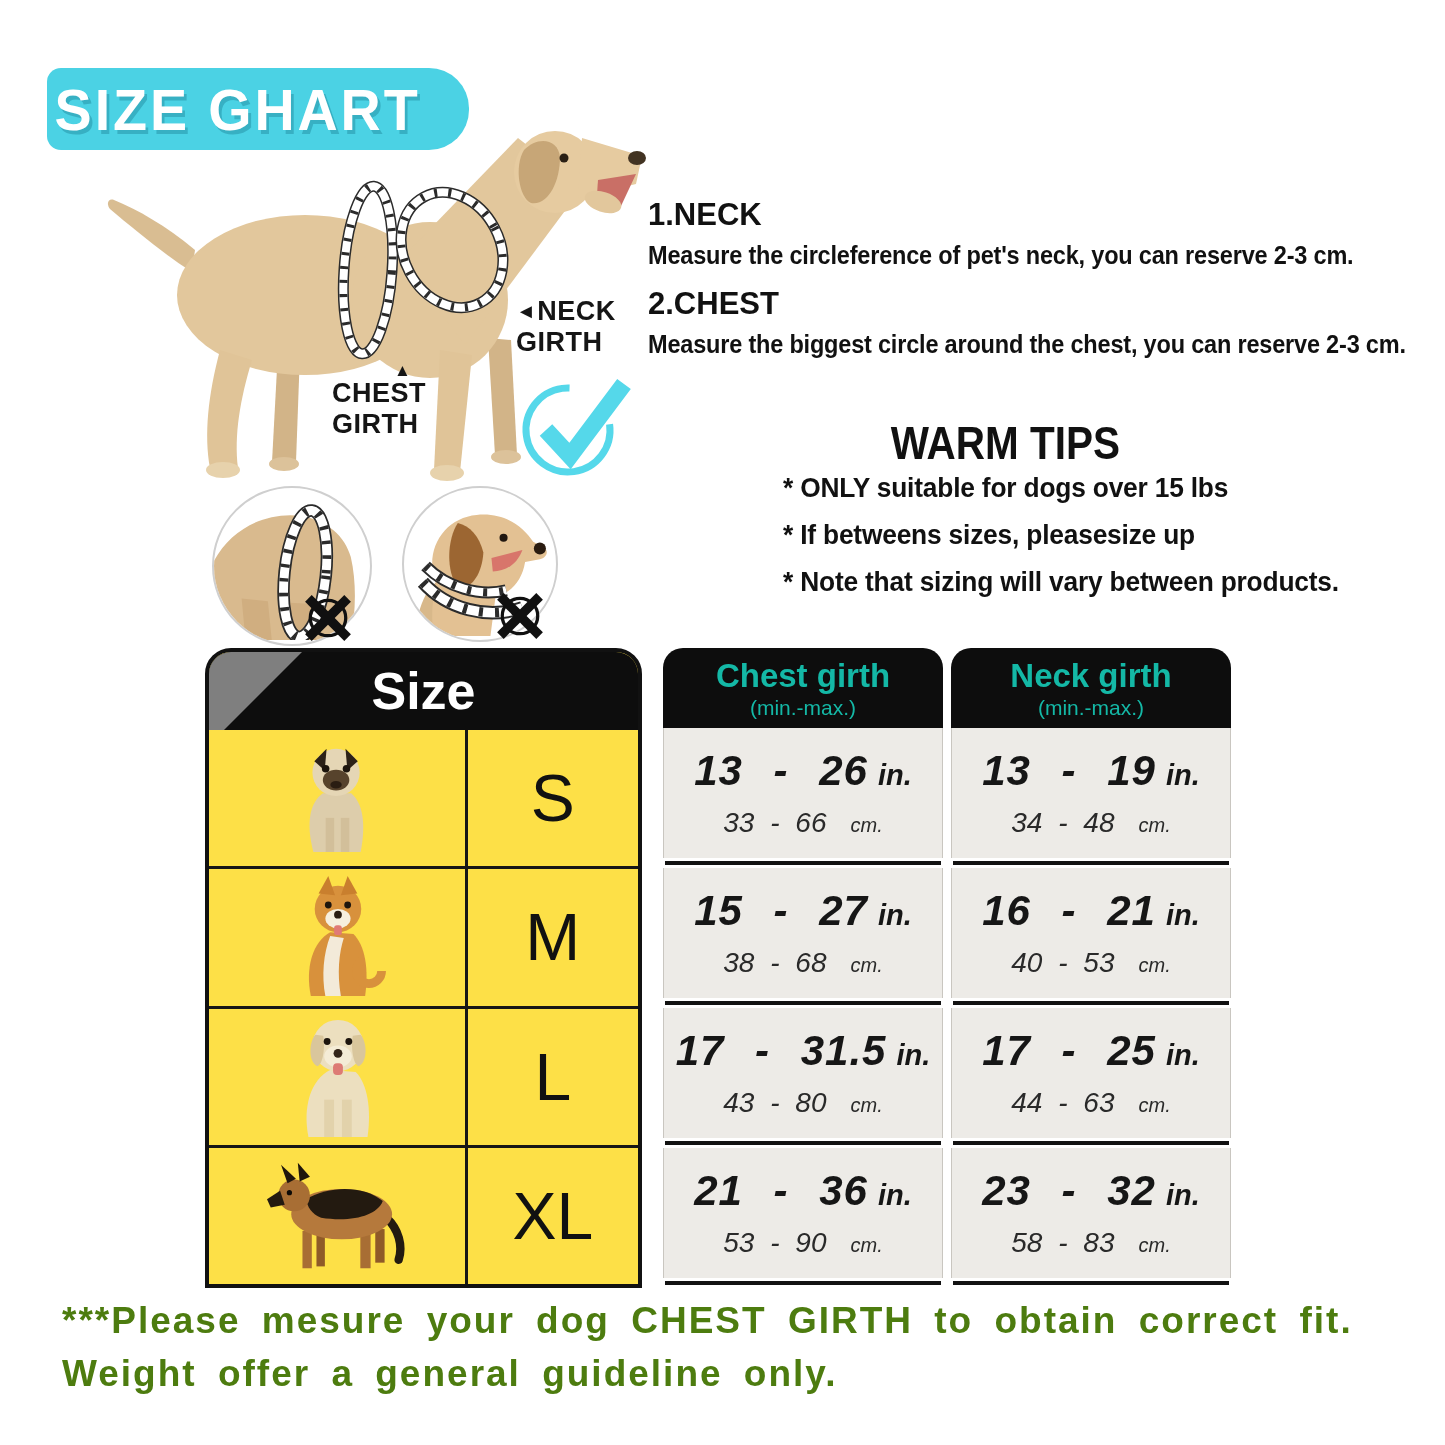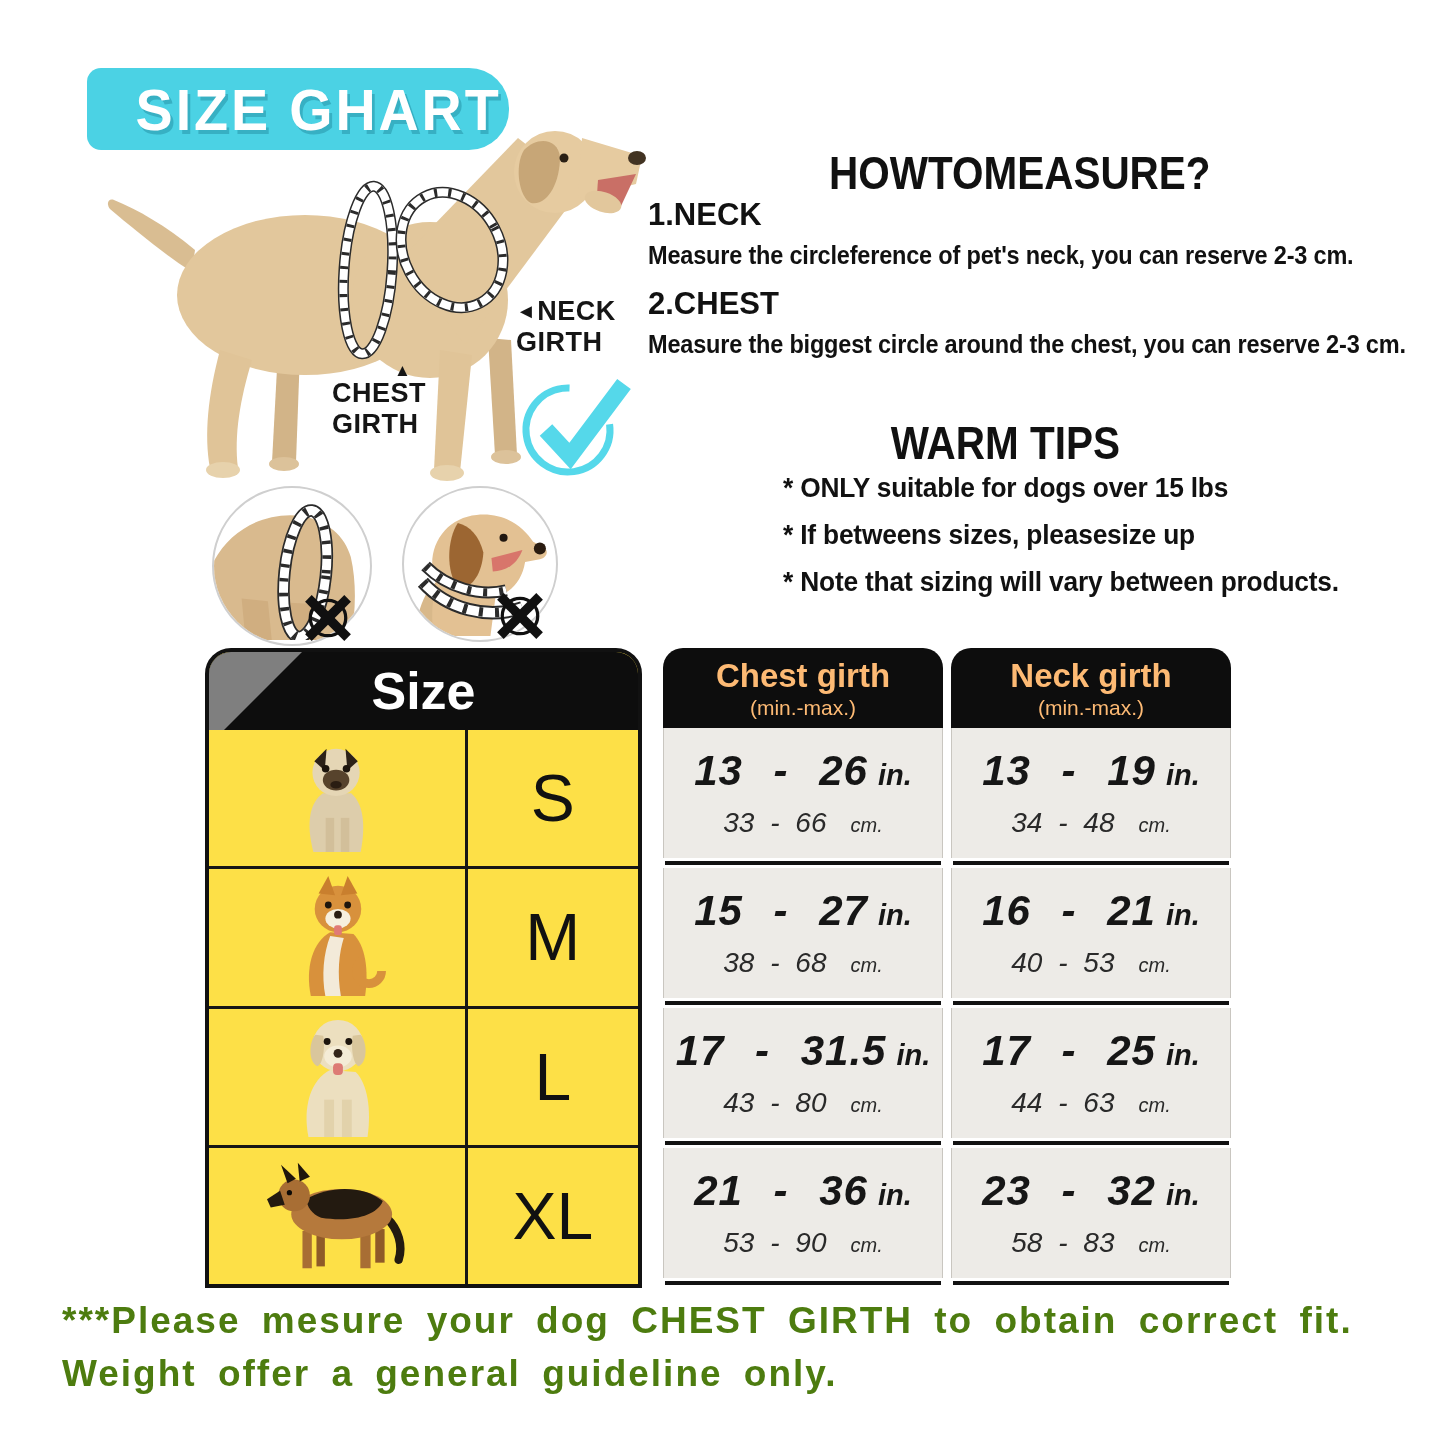--- a/index.html
+++ b/index.html
@@ -2,21 +2,21 @@
 <html><head>
 <meta charset="utf-8">
 <style>
   html,body{margin:0;padding:0;background:#ffffff;}
   .canvas{position:relative;width:1445px;height:1445px;background:#ffffff;overflow:hidden;
           font-family:"Liberation Sans","DejaVu Sans",sans-serif;color:#111;}
   .abs{position:absolute;}
 
   
   .banner{left:47px;top:68px;width:422px;height:82px;background:#4bd2e4;
-          border-radius:14px 40px 40px 14px;display:flex;align-items:center;justify-content:flex-end;margin-left:40px;}
+          border-radius:14px 40px 40px 14px;display:flex;align-items:center;justify-content:flex-start;}
   .banner span{font-size:58px;font-weight:bold;letter-spacing:3px;color:#ffffff;
                text-shadow:3px 4px 0 rgba(25,125,145,.40);transform:scaleX(.96);display:inline-block;}
 
   
   .diag-label{font-weight:bold;font-size:27px;line-height:31px;color:#151515;letter-spacing:.5px;}
   .neck-label{left:516px;top:296px;}
   .chest-label{left:332px;top:364px;}
   .chest-label .up{font-size:17px;line-height:14px;padding-left:62px;}
   .arrowglyph{font-size:20px;vertical-align:2px;margin-right:1px;}
 
@@ -52,21 +52,21 @@
   .srow{flex:1;display:flex;border-bottom:3px solid #161616;}
   .srow:last-child{border-bottom:none;}
   .dog-cell{width:60%;border-right:3px solid #161616;display:flex;align-items:center;justify-content:center;}
   .letter-cell{width:40%;display:flex;align-items:center;justify-content:center;
                font-size:66px;font-weight:400;color:#111;}
 
   
   .gcol{width:280px;}
   .chest-col{left:663px;top:648px;}
   .neck-col{left:951px;top:648px;}
-  .ghead{height:80px;background:#0d0d0d;border-radius:20px 20px 0 0;color:#fdba74;text-align:center;
+  .ghead{height:80px;background:#0d0d0d;border-radius:20px 20px 0 0;color:#14b8a6;text-align:center;
          display:flex;flex-direction:column;align-items:center;justify-content:center;}
   .ghead .t{font-size:33px;font-weight:bold;}
   .ghead .s{font-size:21px;margin-top:1px;}
   .gcell{height:140px;}
   .gcell .box{height:130px;background:#edebe7;border-left:1px solid #c9c6c0;border-right:1px solid #c9c6c0;
               display:flex;flex-direction:column;align-items:center;justify-content:center;box-sizing:border-box;}
   .gcell .sep{height:4px;background:#121212;margin:3px 2px;}
   .main-val{font-style:italic;font-weight:bold;font-size:42px;word-spacing:18px;letter-spacing:1px;color:#161616;}
   .main-val .unit{font-size:29px;margin-left:10px;word-spacing:0;letter-spacing:0;}
   .sub-val{font-style:italic;font-size:28px;word-spacing:8px;margin-top:12px;color:#2a2a2a;}
@@ -171,23 +171,20 @@
       <path d="M16,58 C32,74 56,81 76,76" fill="none" stroke="#ffffff" stroke-width="6"></path>
       <path d="M16,58 C32,74 56,81 76,76" fill="none" stroke="#2b2b2b" stroke-width="6" stroke-dasharray="3 9"></path>
     </svg>
   </div>
   <svg class="abs xbadge xbadge2" viewBox="0 0 60 60">
     <circle cx="30" cy="30" r="19" fill="none" stroke="#101010" stroke-width="3.5"></circle>
     <line x1="9" y1="9" x2="51" y2="51" stroke="#101010" stroke-width="10"></line>
     <line x1="51" y1="9" x2="9" y2="51" stroke="#101010" stroke-width="10"></line>
   </svg>
 
-  <div class="abs htm-heading">
-    <span>HOWTOMEASURE?</span>
-  </div>
   <div class="abs step-label" style="top:197px;">1.NECK</div>
   <div class="abs step-text" style="top:241px;">
     <span>Measure the circleference of pet's neck, you can reserve 2-3 cm.</span>
   </div>
   <div class="abs step-label" style="top:286px;">2.CHEST</div>
   <div class="abs step-text" style="top:330px;">
     <span>Measure the biggest circle around the chest, you can reserve 2-3 cm.</span>
   </div>
 
   <div class="abs wt-heading">

